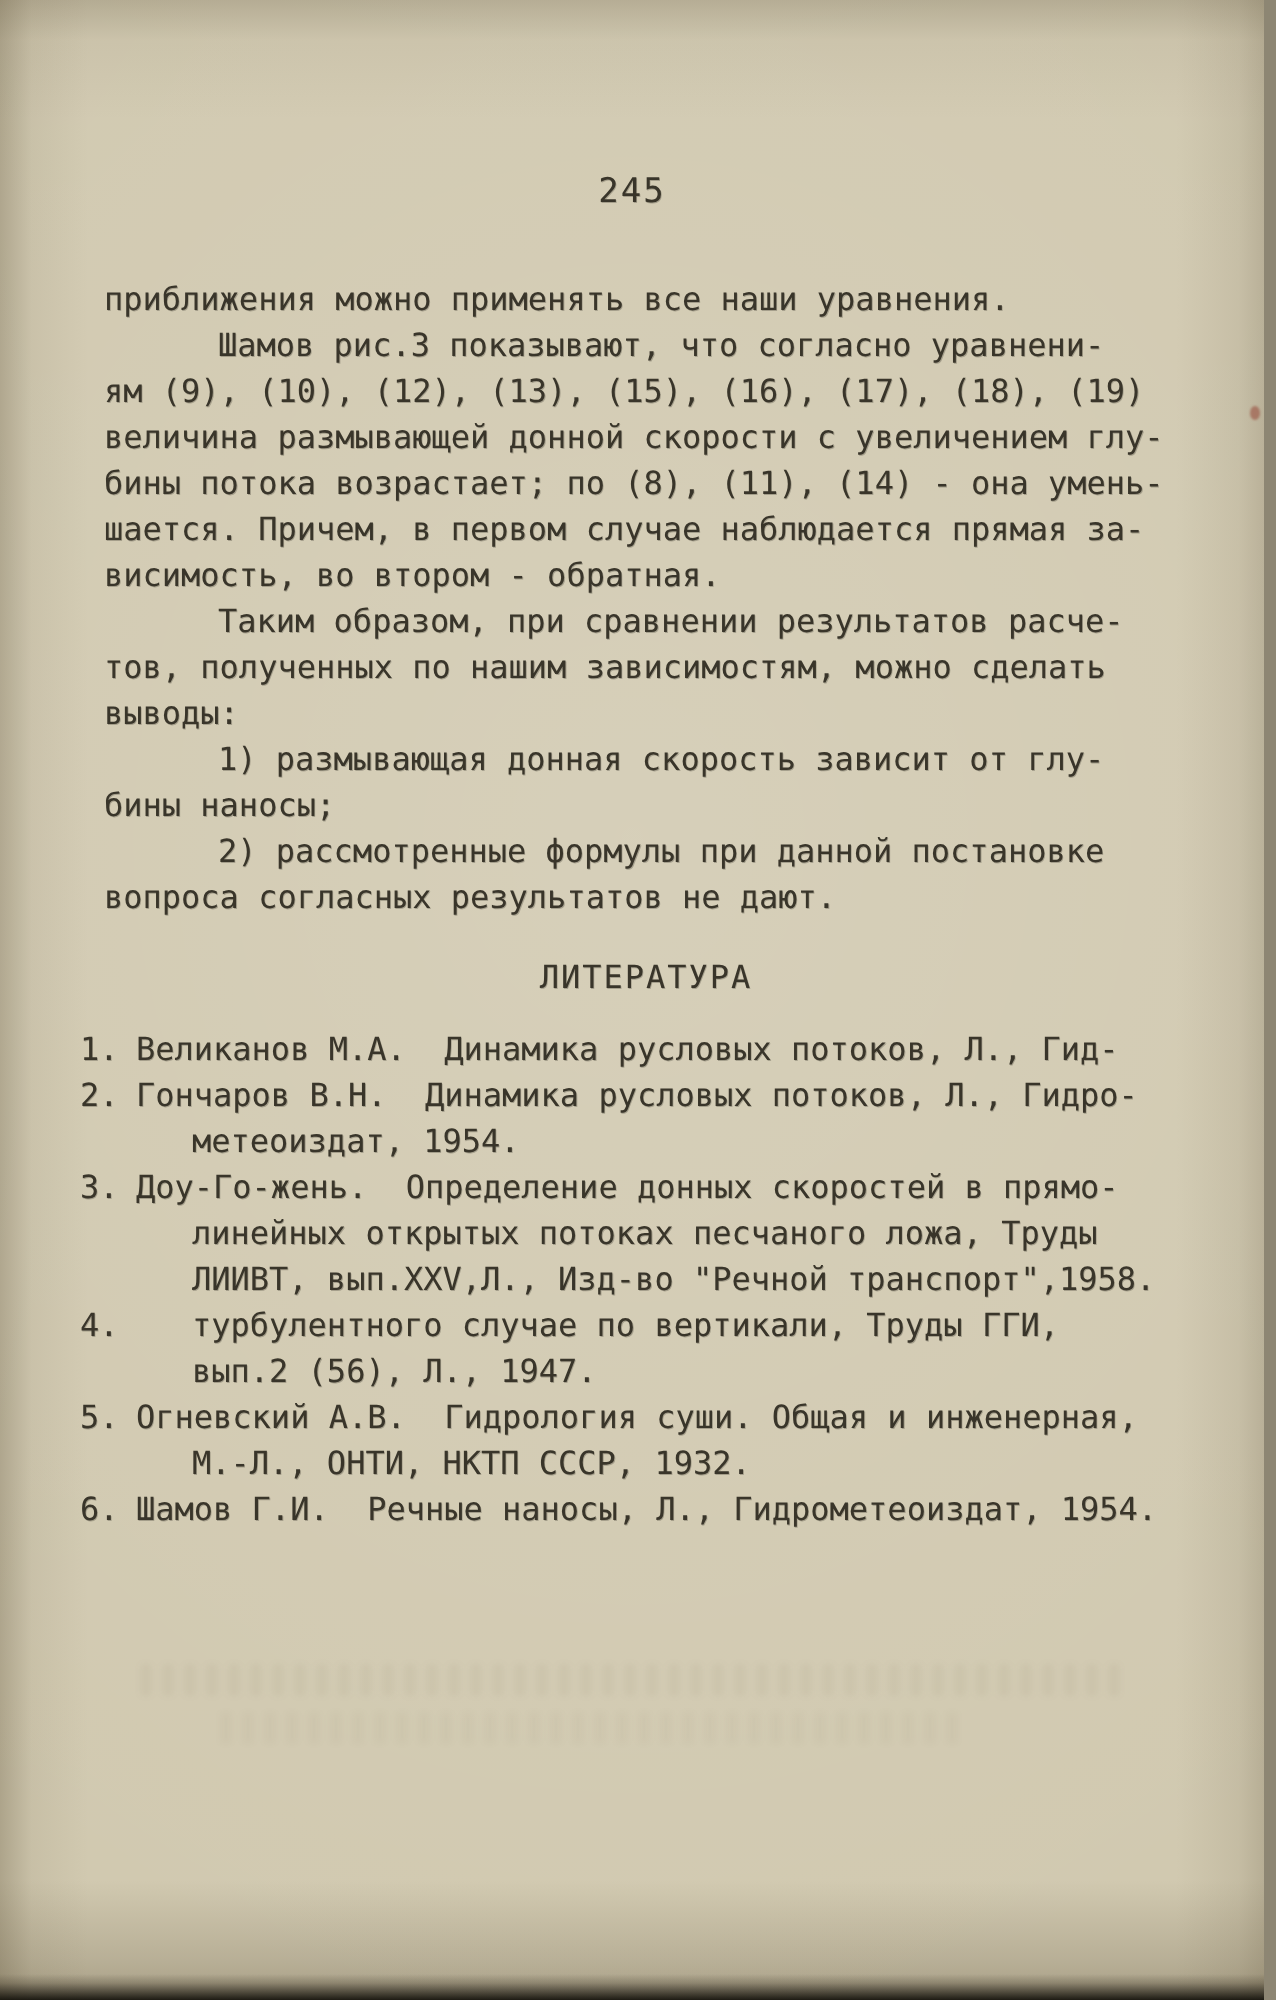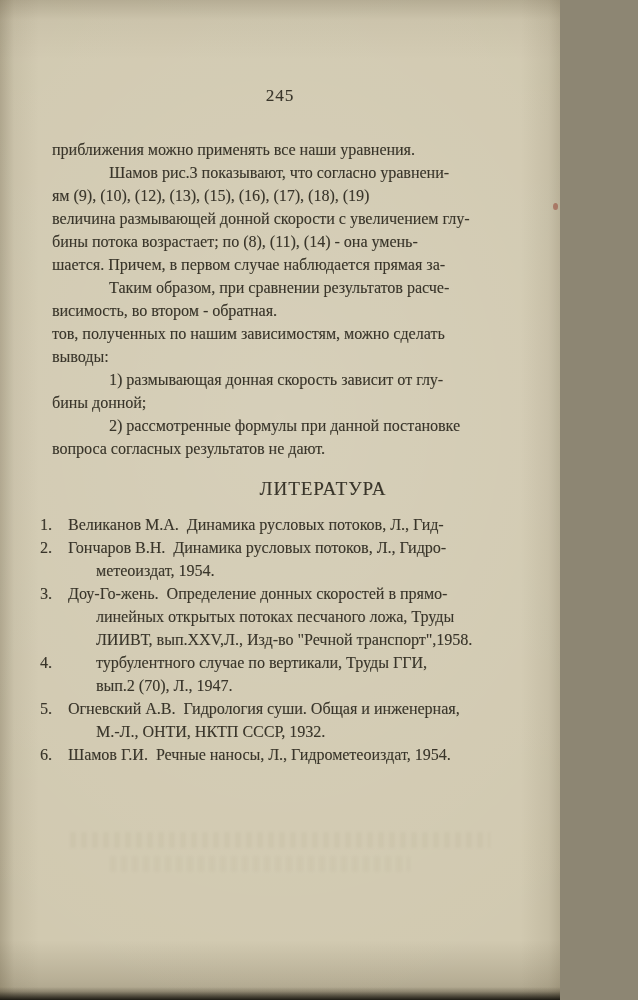--- a/index.html
+++ b/index.html
@@ -3,30 +3,29 @@
 <meta charset="utf-8">
 <style>
   * { margin: 0; padding: 0; box-sizing: border-box; }
   html, body { background: #8d8673; }
   body {
     width: 638px; height: 1000px;
     font-family: "DejaVu Sans Mono", "Liberation Mono", monospace;
   }
   .scan-page {
     position: relative;
-    width: 560px; height: 1000px;
+    width: 632px; height: 1000px;
     overflow: hidden;
     color: #39352a;
     background:
       radial-gradient(ellipse 130% 95% at 50% 42%, rgba(255,255,255,0.12), rgba(0,0,0,0) 65%),
       linear-gradient(to right, rgba(90,78,52,0.30) 0%, rgba(90,78,52,0.08) 2.5%, rgba(0,0,0,0) 7%, rgba(0,0,0,0) 93%, rgba(90,78,52,0.10) 98%, rgba(90,78,52,0.22) 100%),
       linear-gradient(to bottom, rgba(90,78,52,0.25) 0%, rgba(90,78,52,0.06) 2%, rgba(0,0,0,0) 6%, rgba(0,0,0,0) 94%, rgba(70,58,34,0.18) 98%, rgba(70,58,34,0.30) 100%),
       #d1c9b0;
     text-shadow: 0.4px 0.4px 0 rgba(57,53,42,0.30);
-    font-family: Liberation Serif, serif;
   }
   .page-number {
     position: absolute;
     top: 86px; left: 0;
     width: 100%;
     text-align: center;
     font-size: 17px;
     letter-spacing: 1px;
   }
   .content {
@@ -35,21 +34,21 @@
     width: 566px;
     font-size: 16px;
     line-height: 23px;
   }
   .line { white-space: pre; margin-left: 12px; }
   .line.indent { padding-left: 57px; }
   .lit-heading {
     margin-top: 17px;
     margin-bottom: 13px;
     text-align: center;
-    font-size: 19px;
+    font-size: 16px;
     letter-spacing: 1px;
   }
   .ref { display: flex; align-items: flex-start; }
   .ref-num { flex: 0 0 28px; white-space: pre; }
   .ref-text { flex: 1; }
   .ref-line { white-space: pre; }
   .ref-line.cont { padding-left: 28px; }
   .bleed-smudge {
     position: absolute;
     left: 70px; right: 70px;
@@ -87,26 +86,26 @@
 
   <div class="content">
 
     <div>
         <div class="line">приближения можно применять все наши уравнения.</div>
         <div class="line indent">Шамов рис.3 показывают, что согласно уравнени-</div>
         <div class="line">ям (9), (10), (12), (13), (15), (16), (17), (18), (19)</div>
         <div class="line">величина размывающей донной скорости с увеличением глу-</div>
         <div class="line">бины потока возрастает; по (8), (11), (14) - она умень-</div>
         <div class="line">шается. Причем, в первом случае наблюдается прямая за-</div>
+        <div class="line">висимость, во втором - обратная.</div>
         <div class="line indent">Таким образом, при сравнении результатов расче-</div>
-        <div class="line">висимость, во втором - обратная.</div>
         <div class="line">тов, полученных по нашим зависимостям, можно сделать</div>
         <div class="line">выводы:</div>
         <div class="line indent">1) размывающая донная скорость зависит от глу-</div>
-        <div class="line">бины донной;</div>
+        <div class="line">бины наносы;</div>
         <div class="line indent">2) рассмотренные формулы при данной постановке</div>
         <div class="line">вопроса согласных результатов не дают.</div>
       </div>
 
     <div class="lit-heading">ЛИТЕРАТУРА</div>
 
     <div>
         <div class="ref">
           <span class="ref-num">1.</span>
           <div class="ref-text">
@@ -125,21 +124,21 @@
           <div class="ref-text">
             <div class="ref-line">Доу-Го-жень.  Определение донных скоростей в прямо-</div>
             <div class="ref-line cont">линейных открытых потоках песчаного ложа, Труды</div>
             <div class="ref-line cont">ЛИИВТ, вып.XXV,Л., Изд-во "Речной транспорт",1958.</div>
           </div>
         </div>
         <div class="ref">
           <span class="ref-num">4.</span>
           <div class="ref-text">
             <div class="ref-line cont">турбулентного случае по вертикали, Труды ГГИ,</div>
-            <div class="ref-line cont">вып.2 (70), Л., 1947.</div>
+            <div class="ref-line cont">вып.2 (56), Л., 1947.</div>
           </div>
         </div>
         <div class="ref">
           <span class="ref-num">5.</span>
           <div class="ref-text">
             <div class="ref-line">Огневский А.В.  Гидрология суши. Общая и инженерная,</div>
             <div class="ref-line cont">М.-Л., ОНТИ, НКТП СССР, 1932.</div>
           </div>
         </div>
         <div class="ref">

